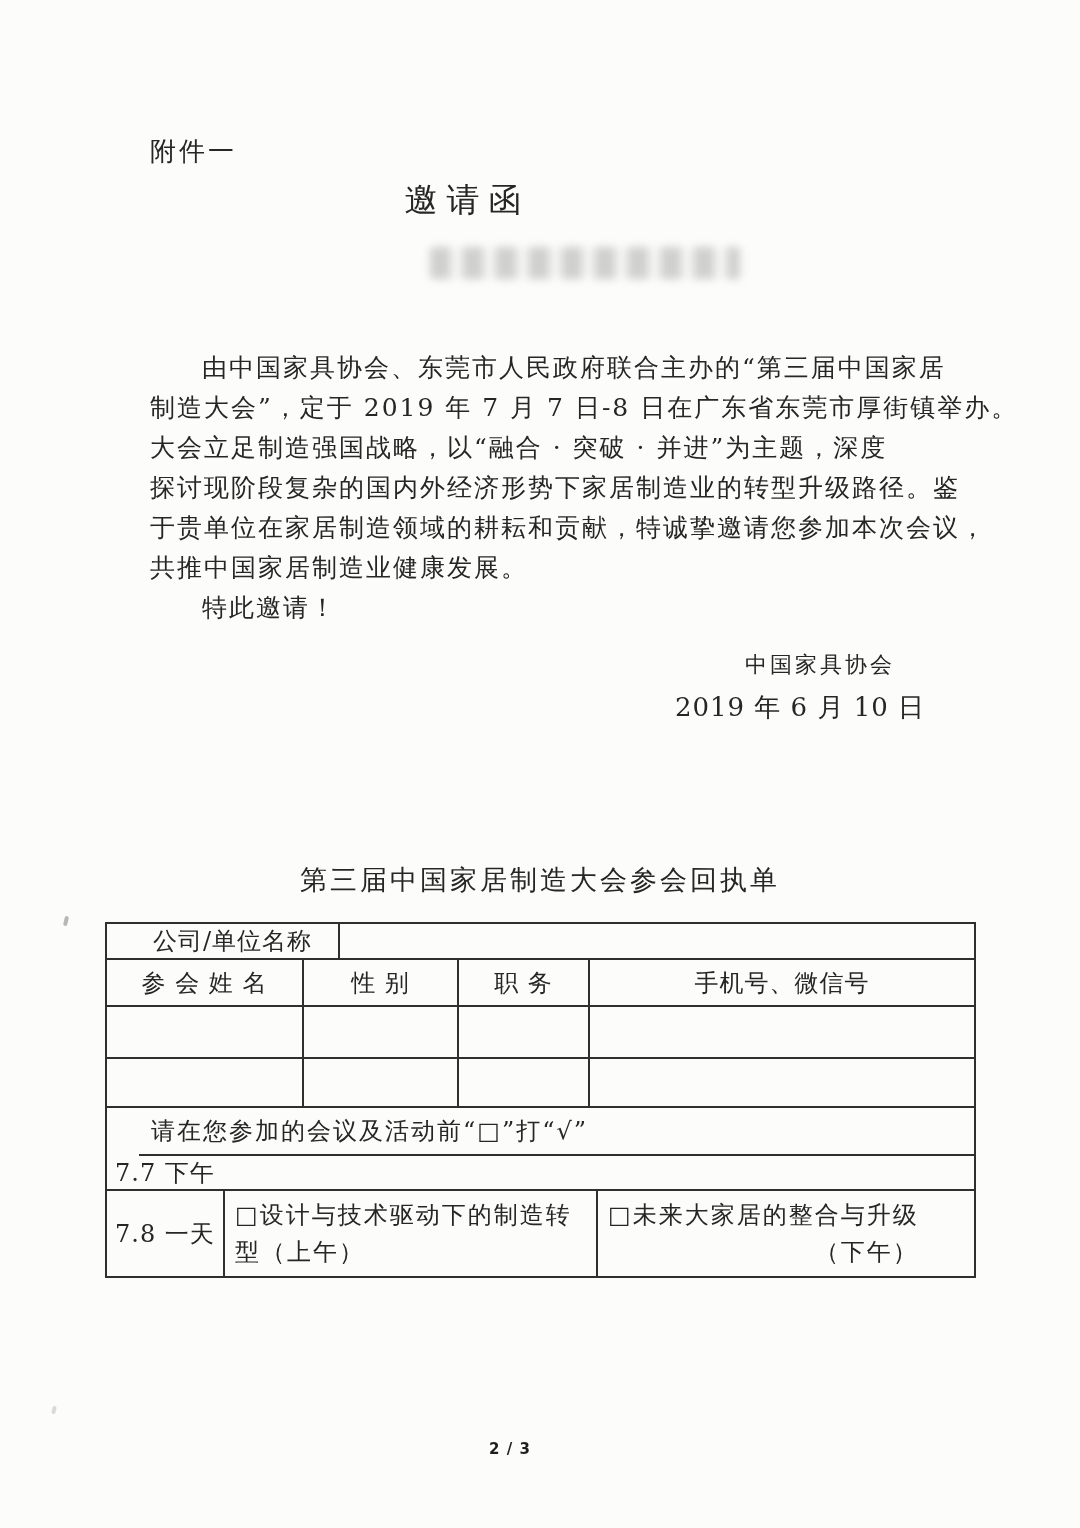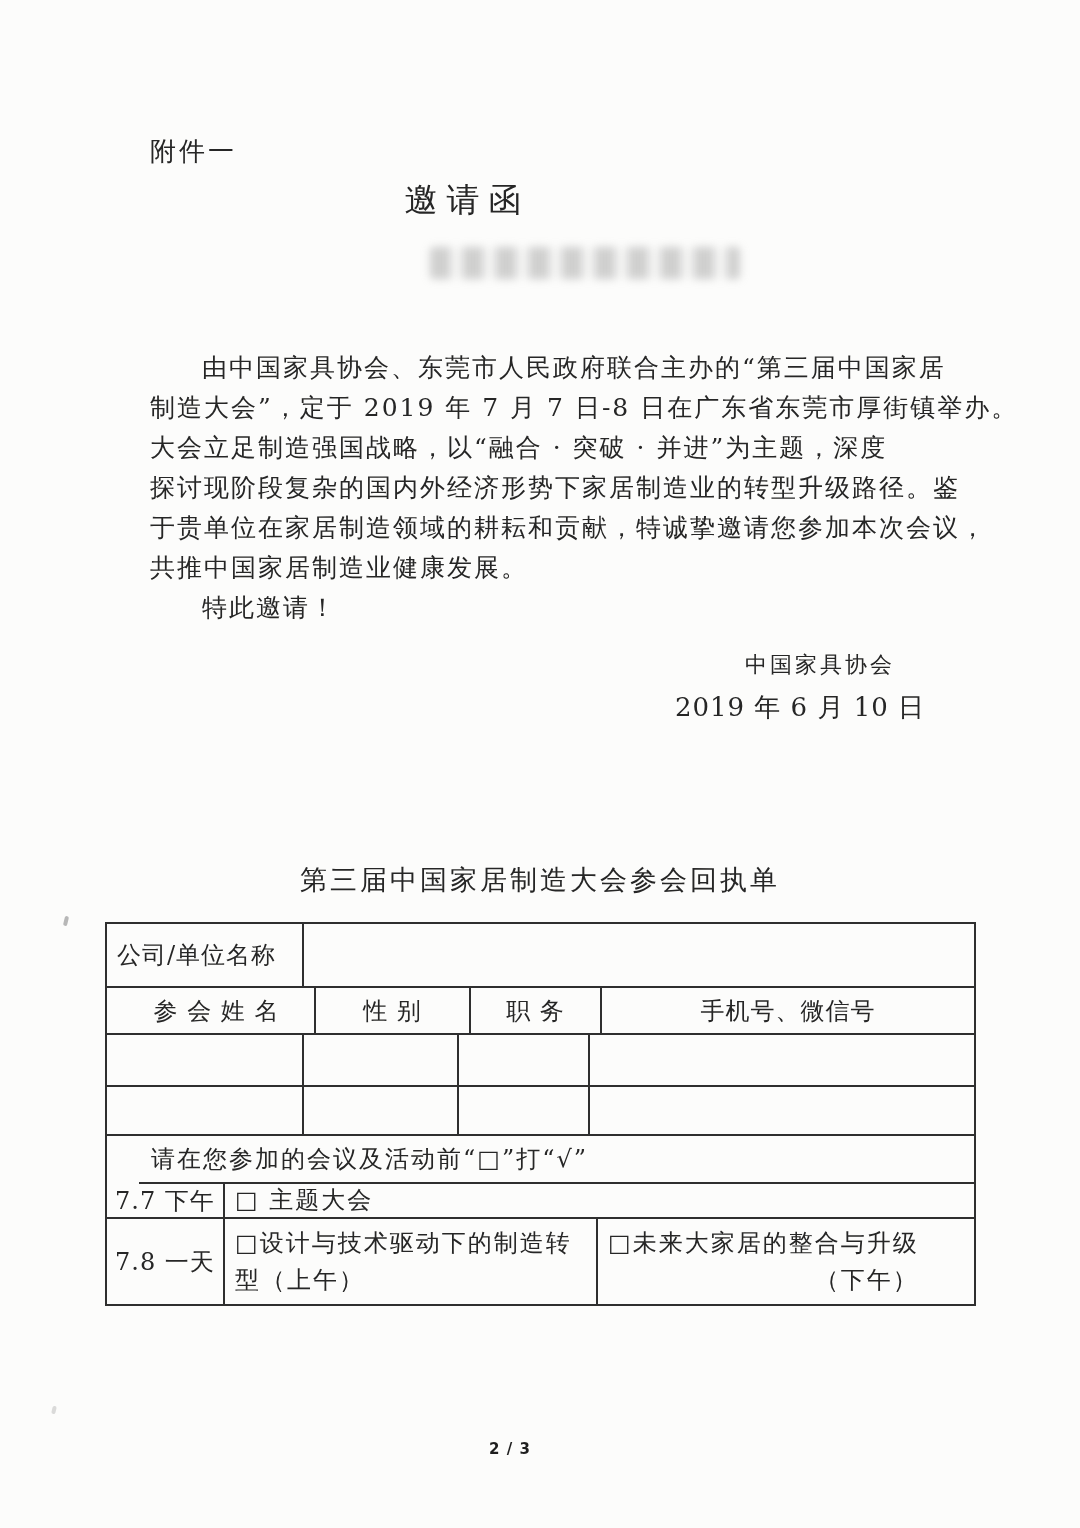--- a/index.html
+++ b/index.html
@@ -73,22 +73,22 @@
   .trow:last-child { border-bottom: none; }
   .tcell {
     border-right: 2px solid #2f2f2f;
     display: flex; align-items: center;
     padding-left: 10px;
     letter-spacing: 1px;
   }
   .tcell:last-child { border-right: none; }
   .tcell.center { justify-content: center; padding-left: 0; }
   .tcell.grow { flex: 1 1 auto; text-align: right; }
-  .r1 { height: 64px; }
-  .r2 { height: 47px; padding-left: 12px; }
+  .r1 { height: 36px; padding-left: 36px; }
+  .r2 { height: 47px; }
   .r3 { height: 52px; }
   .r4 { height: 49px; }
   .r5 { height: 48px; margin-left: 32px; }
   .r6 { height: 35px; }
   .r7 { height: 85px; }
   .w-c1 { width: 197px; flex: 0 0 197px; }
   .w-c2 { width: 155px; flex: 0 0 155px; }
   .w-c3 { width: 131px; flex: 0 0 131px; }
   .w-t  { width: 118px; flex: 0 0 118px; }
   .w-opt { width: 373px; flex: 0 0 373px; }
@@ -171,21 +171,20 @@
       <div class="tcell w-c3"></div>
       <div class="tcell grow"></div>
     </div>
 
     <div class="trow r5">
       <div class="tcell grow instr-cell">请在您参加的会议及活动前“□”打“√”</div>
     </div>
 
     <div class="trow r6">
       <div class="tcell w-t time-cell">7.7 下午</div>
-      <div class="tcell grow opt-cell">□  主题大会</div>
     </div>
 
     <div class="trow r7">
       <div class="tcell w-t time-cell">7.8 一天</div>
       <div class="tcell w-opt opt-cell">□设计与技术驱动下的制造转
 型（上午）</div>
       <div class="tcell grow opt-cell">□未来大家居的整合与升级
 （下午）</div>
     </div>
 

